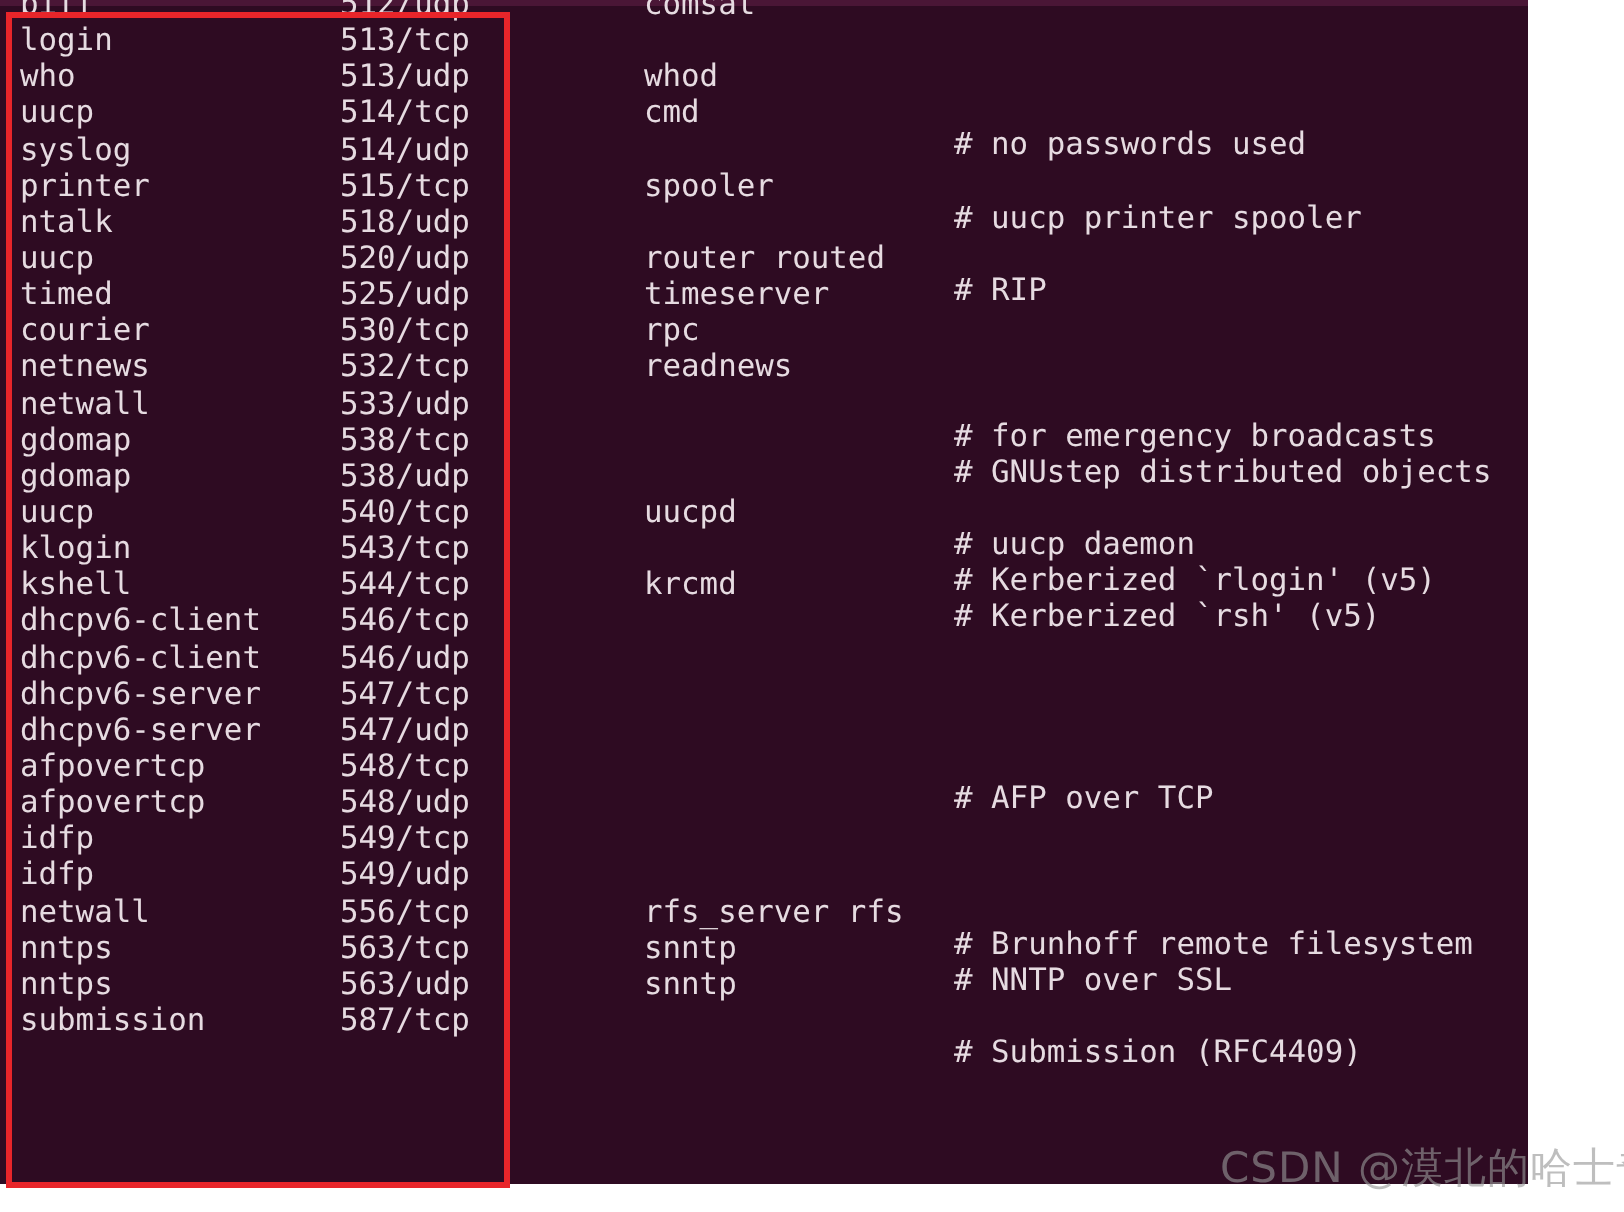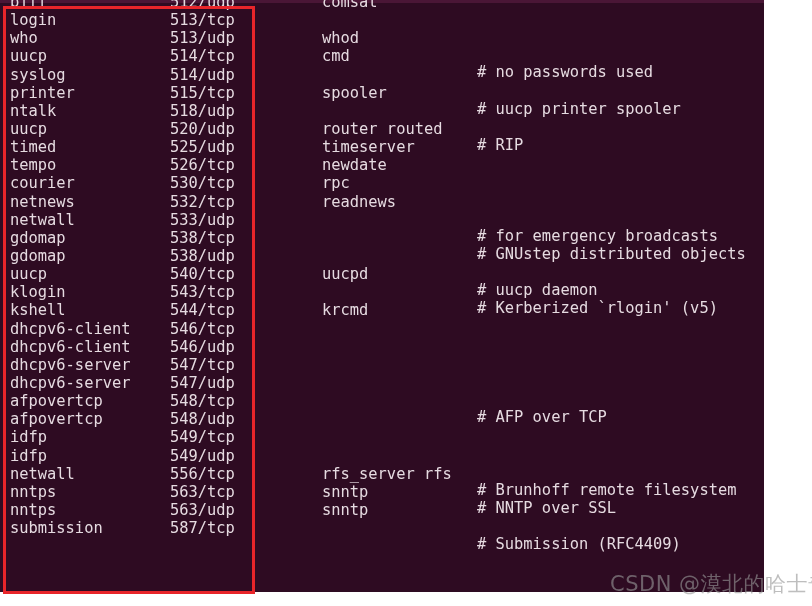--- a/index.html
+++ b/index.html
@@ -99,29 +99,28 @@
     <div id="lines">
         <div class="line"><span class="col-name">biff</span><span class="col-port">512/udp</span><span class="col-alias">comsat</span><span class="col-comment"></span></div>
         <div class="line"><span class="col-name">login</span><span class="col-port">513/tcp</span><span class="col-alias"></span><span class="col-comment"></span></div>
         <div class="line"><span class="col-name">who</span><span class="col-port">513/udp</span><span class="col-alias">whod</span><span class="col-comment"></span></div>
         <div class="line"><span class="col-name">uucp</span><span class="col-port">514/tcp</span><span class="col-alias">cmd</span><span class="col-comment"># no passwords used</span></div>
         <div class="line"><span class="col-name">syslog</span><span class="col-port">514/udp</span><span class="col-alias"></span><span class="col-comment"></span></div>
         <div class="line"><span class="col-name">printer</span><span class="col-port">515/tcp</span><span class="col-alias">spooler</span><span class="col-comment"># uucp printer spooler</span></div>
         <div class="line"><span class="col-name">ntalk</span><span class="col-port">518/udp</span><span class="col-alias"></span><span class="col-comment"></span></div>
         <div class="line"><span class="col-name">uucp</span><span class="col-port">520/udp</span><span class="col-alias">router routed</span><span class="col-comment"># RIP</span></div>
         <div class="line"><span class="col-name">timed</span><span class="col-port">525/udp</span><span class="col-alias">timeserver</span><span class="col-comment"></span></div>
-        <div class="line"><span class="col-name">tempo</span><span class="col-port">526/tcp</span><span class="col-alias">newdate</span><span class="col-comment"></span></div>
         <div class="line"><span class="col-name">courier</span><span class="col-port">530/tcp</span><span class="col-alias">rpc</span><span class="col-comment"></span></div>
         <div class="line"><span class="col-name">netnews</span><span class="col-port">532/tcp</span><span class="col-alias">readnews</span><span class="col-comment"></span></div>
         <div class="line"><span class="col-name">netwall</span><span class="col-port">533/udp</span><span class="col-alias"></span><span class="col-comment"># for emergency broadcasts</span></div>
         <div class="line"><span class="col-name">gdomap</span><span class="col-port">538/tcp</span><span class="col-alias"></span><span class="col-comment"># GNUstep distributed objects</span></div>
         <div class="line"><span class="col-name">gdomap</span><span class="col-port">538/udp</span><span class="col-alias"></span><span class="col-comment"></span></div>
         <div class="line"><span class="col-name">uucp</span><span class="col-port">540/tcp</span><span class="col-alias">uucpd</span><span class="col-comment"># uucp daemon</span></div>
         <div class="line"><span class="col-name">klogin</span><span class="col-port">543/tcp</span><span class="col-alias"></span><span class="col-comment"># Kerberized `rlogin' (v5)</span></div>
-        <div class="line"><span class="col-name">kshell</span><span class="col-port">544/tcp</span><span class="col-alias">krcmd</span></div>
+        <div class="line"><span class="col-name">kshell</span><span class="col-port">544/tcp</span><span class="col-alias">krcmd</span><span class="col-comment"># Kerberized `rsh' (v5)</span></div>
         <div class="line"><span class="col-name">dhcpv6-client</span><span class="col-port">546/tcp</span><span class="col-alias"></span><span class="col-comment"></span></div>
         <div class="line"><span class="col-name">dhcpv6-client</span><span class="col-port">546/udp</span><span class="col-alias"></span><span class="col-comment"></span></div>
         <div class="line"><span class="col-name">dhcpv6-server</span><span class="col-port">547/tcp</span><span class="col-alias"></span><span class="col-comment"></span></div>
         <div class="line"><span class="col-name">dhcpv6-server</span><span class="col-port">547/udp</span><span class="col-alias"></span><span class="col-comment"></span></div>
         <div class="line"><span class="col-name">afpovertcp</span><span class="col-port">548/tcp</span><span class="col-alias"></span><span class="col-comment"># AFP over TCP</span></div>
         <div class="line"><span class="col-name">afpovertcp</span><span class="col-port">548/udp</span><span class="col-alias"></span><span class="col-comment"></span></div>
         <div class="line"><span class="col-name">idfp</span><span class="col-port">549/tcp</span><span class="col-alias"></span><span class="col-comment"></span></div>
         <div class="line"><span class="col-name">idfp</span><span class="col-port">549/udp</span><span class="col-alias"></span><span class="col-comment"></span></div>
         <div class="line"><span class="col-name">netwall</span><span class="col-port">556/tcp</span><span class="col-alias">rfs_server rfs</span><span class="col-comment"># Brunhoff remote filesystem</span></div>
         <div class="line"><span class="col-name">nntps</span><span class="col-port">563/tcp</span><span class="col-alias">snntp</span><span class="col-comment"># NNTP over SSL</span></div>

